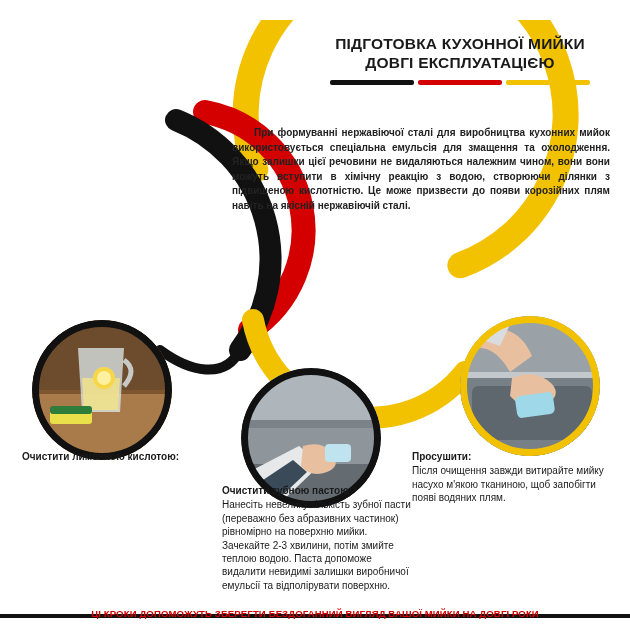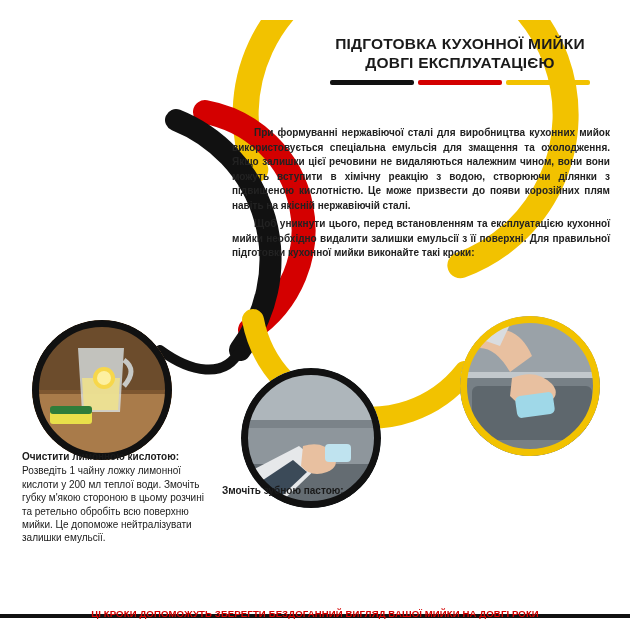--- a/index.html
+++ b/index.html
@@ -155,21 +155,20 @@
     <div class="title-line">ПІДГОТОВКА КУХОННОЇ МИЙКИ</div>
     <div class="title-line">ДОВГІ ЕКСПЛУАТАЦІЄЮ</div>
     <div class="rule-row">
       <div class="rule" style="background:#111111"></div>
       <div class="rule" style="background:#d40000"></div>
       <div class="rule" style="background:#f2c200"></div>
     </div>
   </div>
 
   <div class="para para-1">При формуванні нержавіючої сталі для виробництва кухонних мийок використовується спеціальна емульсія для змащення та охолодження. Якщо залишки цієї речовини не видаляються належним чином, вони вони можуть вступити в хімічну реакцію з водою, створюючи ділянки з підвищеною кислотністю.  Це може призвести до появи корозійних плям навіть на якісній нержавіючій сталі.</div>
-  <div class="para para-2">Щоб уникнути цього, перед встановленням та експлуатацією кухонної мийки необхідно видалити залишки емульсії з її поверхні. Для правильної підготовки кухонної мийки виконайте такі кроки:</div>
 
   <div class="bubble" id="bubble-lemon">
     <div class="photo-inner">
       <svg viewBox="0 0 140 140" width="140" height="140">
         <rect x="0" y="0" width="140" height="78" fill="#6c4c2c"></rect>
         <rect x="0" y="70" width="140" height="70" fill="#a97b4a"></rect>
         <rect x="0" y="70" width="140" height="4" fill="#7d5630"></rect>
 
         <path d="M46,28 L92,28 L88,92 L50,92 Z" fill="#dfe9ee" opacity="0.75"></path>
         <path d="M50,58 L88,58 L86,90 L52,90 Z" fill="#f0e28a" opacity="0.85"></path>
@@ -217,24 +216,29 @@
 
         <path d="M52,62 q24,-10 40,6 q10,12 -6,20 q-22,8 -36,-8 Z" fill="#e8c0a0"></path>
         <rect x="56" y="78" width="38" height="22" rx="5" fill="#9fd8e8" transform="rotate(-8 75 89)"></rect>
       </svg>
     </div>
     <div class="ring"></div>
   </div>
 
   <div class="caption" id="cap-lemon">
     <span class="cap-title">Очистити лимонною кислотою:</span>
-    <span>Розведіть 1 чайну ложку лимонної кислоти у 200 мл теплої води. Змочіть губку м'якою стороною в цьому розчині та ретельно обробіть всю поверхню мийки. Це допоможе нейтралізувати залишки емульсії.</span>
   </div>
 
   <div class="caption" id="cap-paste">
-    <span class="cap-title">Змочіть зубною пастою:</span>
-  </div>
-
+    <span class="cap-title">Очистити зубною пастою:</span>
+    <span style="white-space:pre-line">Нанесіть невелику кількість зубної пасти (переважно без абразивних частинок) рівномірно на поверхню мийки.
+Зачекайте 2-3 хвилини, потім змийте теплою водою. Паста допоможе видалити невидимі залишки виробничої емульсії та відполірувати поверхню.</span>
+  </div>
+
+  <div class="caption" id="cap-dry">
+    <span class="cap-title">Просушити:</span>
+    <span>Після очищення завжди витирайте мийку насухо м'якою тканиною, щоб запобігти появі водяних плям.</span>
+  </div>
 
   <div class="footer-rule"></div>
   <div class="footer-text">ЦІ КРОКИ ДОПОМОЖУТЬ ЗБЕРЕГТИ БЕЗДОГАННИЙ ВИГЛЯД ВАШОЇ МИЙКИ НА ДОВГІ РОКИ</div>
 
 </div>
 
 </body></html>

